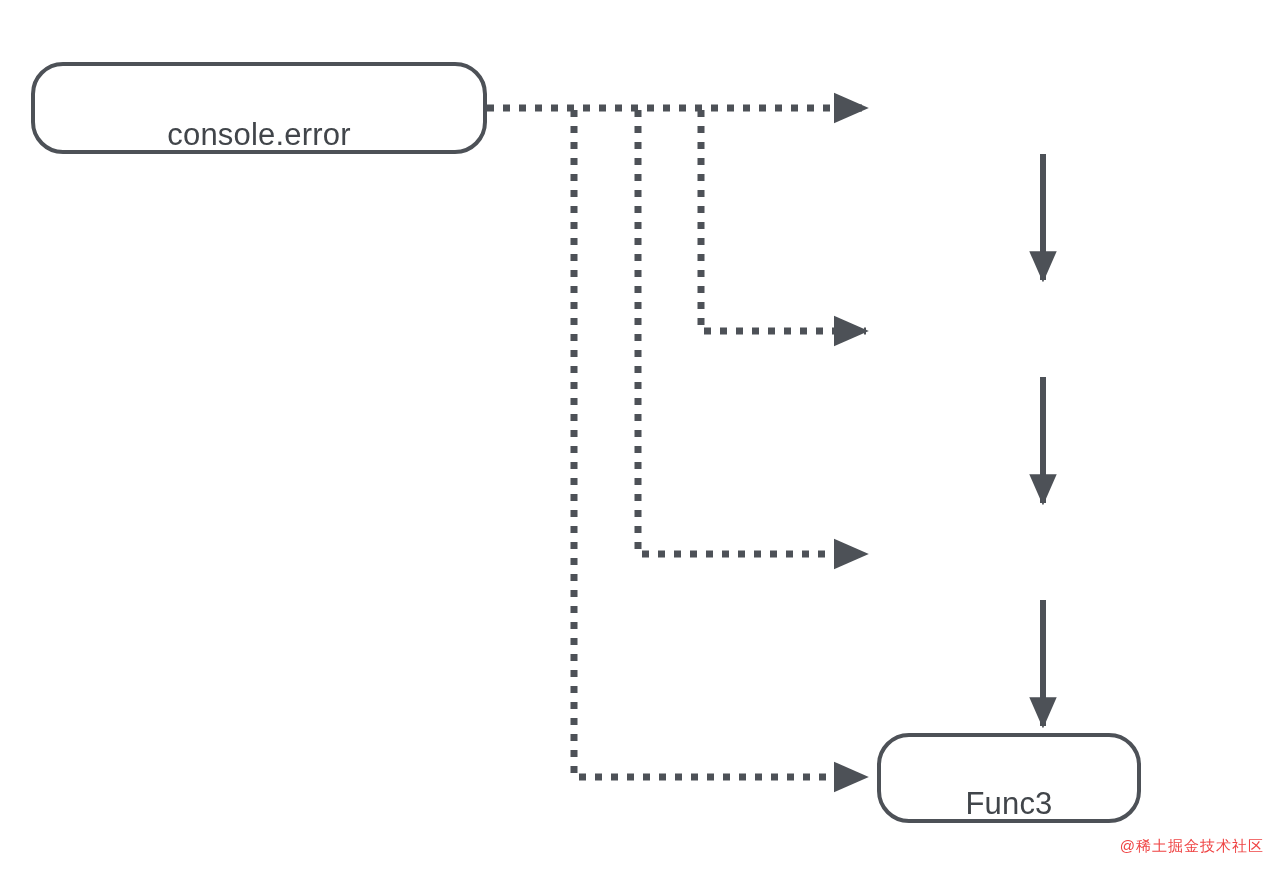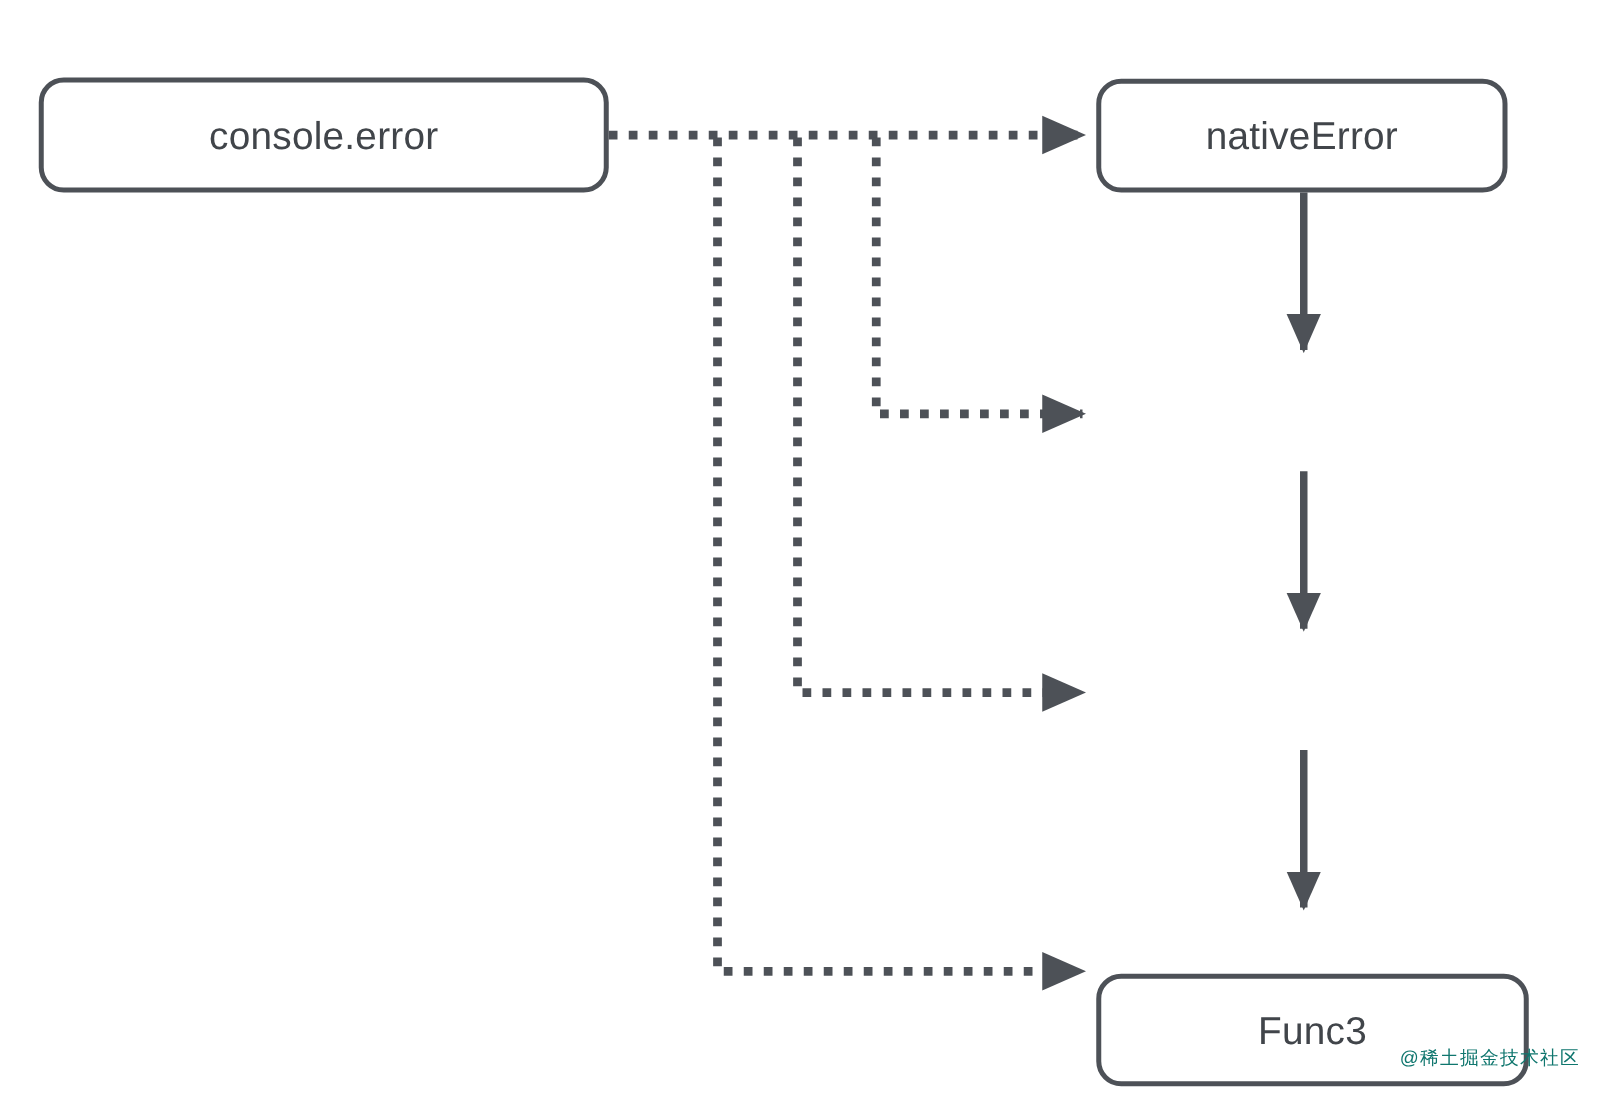--- a/index.html
+++ b/index.html
@@ -25,41 +25,41 @@
     top: 0;
     width: 1288px;
     height: 880px;
     pointer-events: none;
   }
   .node {
     position: absolute;
     box-sizing: border-box;
     background: #ffffff;
     border: 4px solid #4d5157;
-    border-radius: 20px;
+    border-radius: 32px;
     display: flex;
-    align-items: center;
+    align-items: flex-end;
     justify-content: center;
     z-index: 2;
   }
   .node-label {
     font-size: 31px;
     font-weight: 400;
     color: #41454a;
     letter-spacing: 0.2px;
     line-height: 1;
     white-space: nowrap;
     user-select: none;
   }
   .watermark {
     position: absolute;
     right: 24px;
     bottom: 24px;
     font-size: 15px;
-    color: #0f766e;
+    color: #ef4444;
     letter-spacing: 1px;
     white-space: nowrap;
     user-select: none;
     z-index: 3;
   }
 </style>
 </head>
 <body>
 
 <div id="canvas">
@@ -89,25 +89,22 @@
       <path d="M 1043 377 L 1043 503" stroke-width="6" marker-end="url(#arrow-solid)"></path>
 
       <path d="M 1043 600 L 1043 726" stroke-width="6" marker-end="url(#arrow-solid)"></path>
     </g>
   </svg>
 
   <div class="node" id="node-console-error" style="left:31px; top:62px; width:456px; height:92px;">
     <span class="node-label">console.error</span>
   </div>
 
-  <div class="node" id="node-native-error" style="left:877px; top:63px; width:329px; height:91px;">
-    <span class="node-label">nativeError</span>
-  </div>
 
 
 
-  <div class="node" id="node-func3" style="left:877px; top:733px; width:346px; height:90px;margin-top:46px;">
+  <div class="node" id="node-func3" style="left:877px; top:733px; width:264px; height:90px;">
     <span class="node-label">Func3</span>
   </div>
 
   <div class="watermark">@稀土掘金技术社区</div>
 
 </div>
 
 </body></html>

